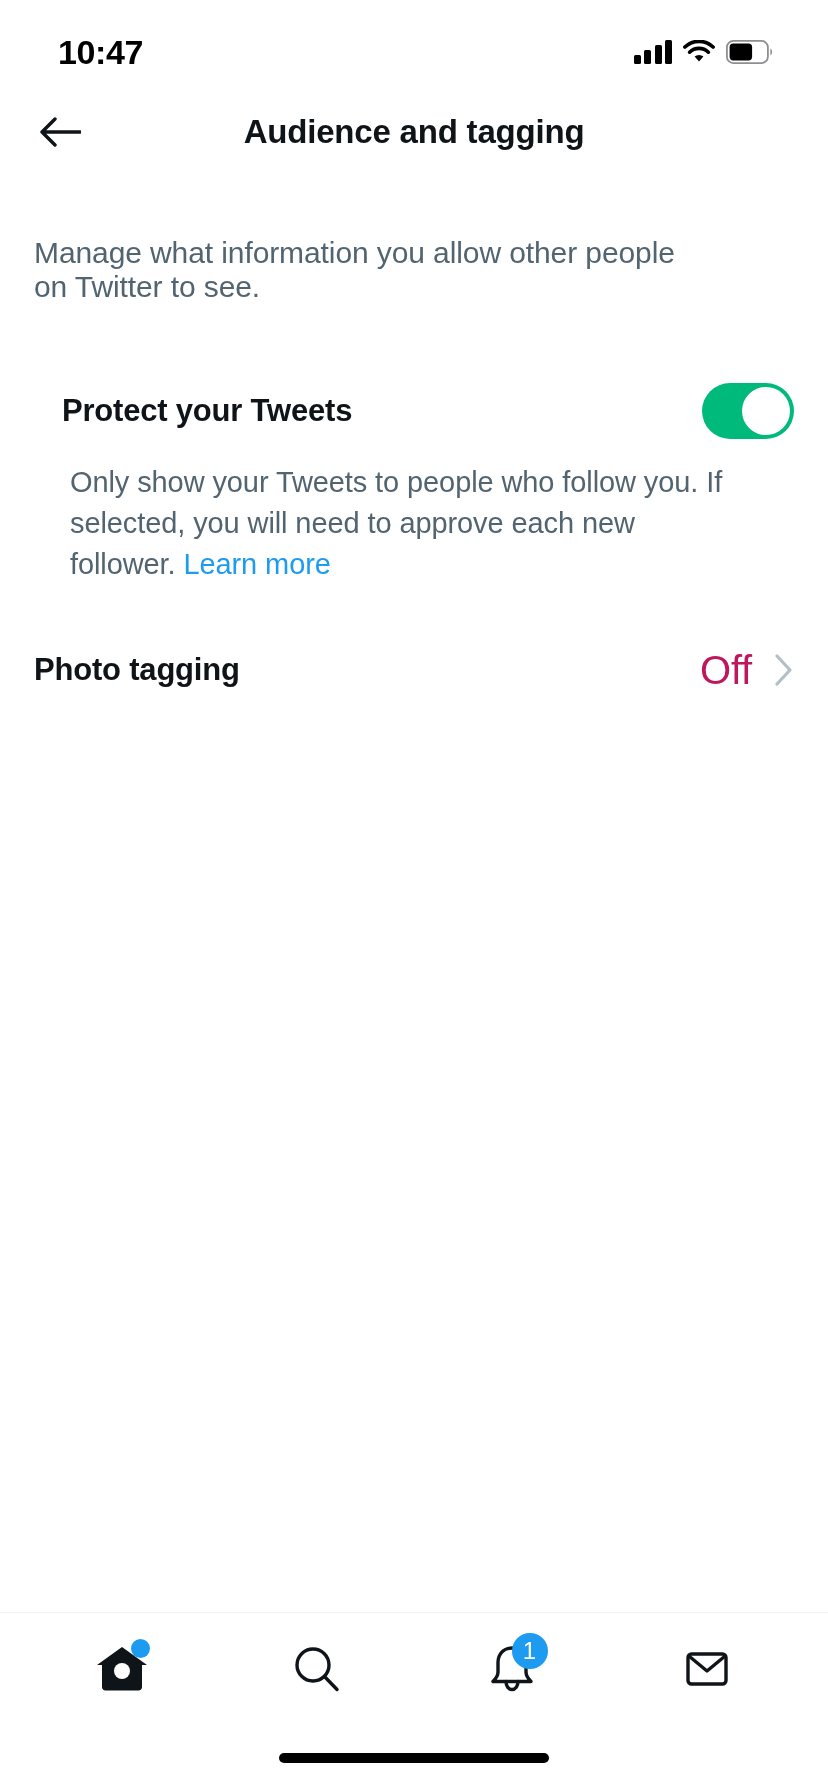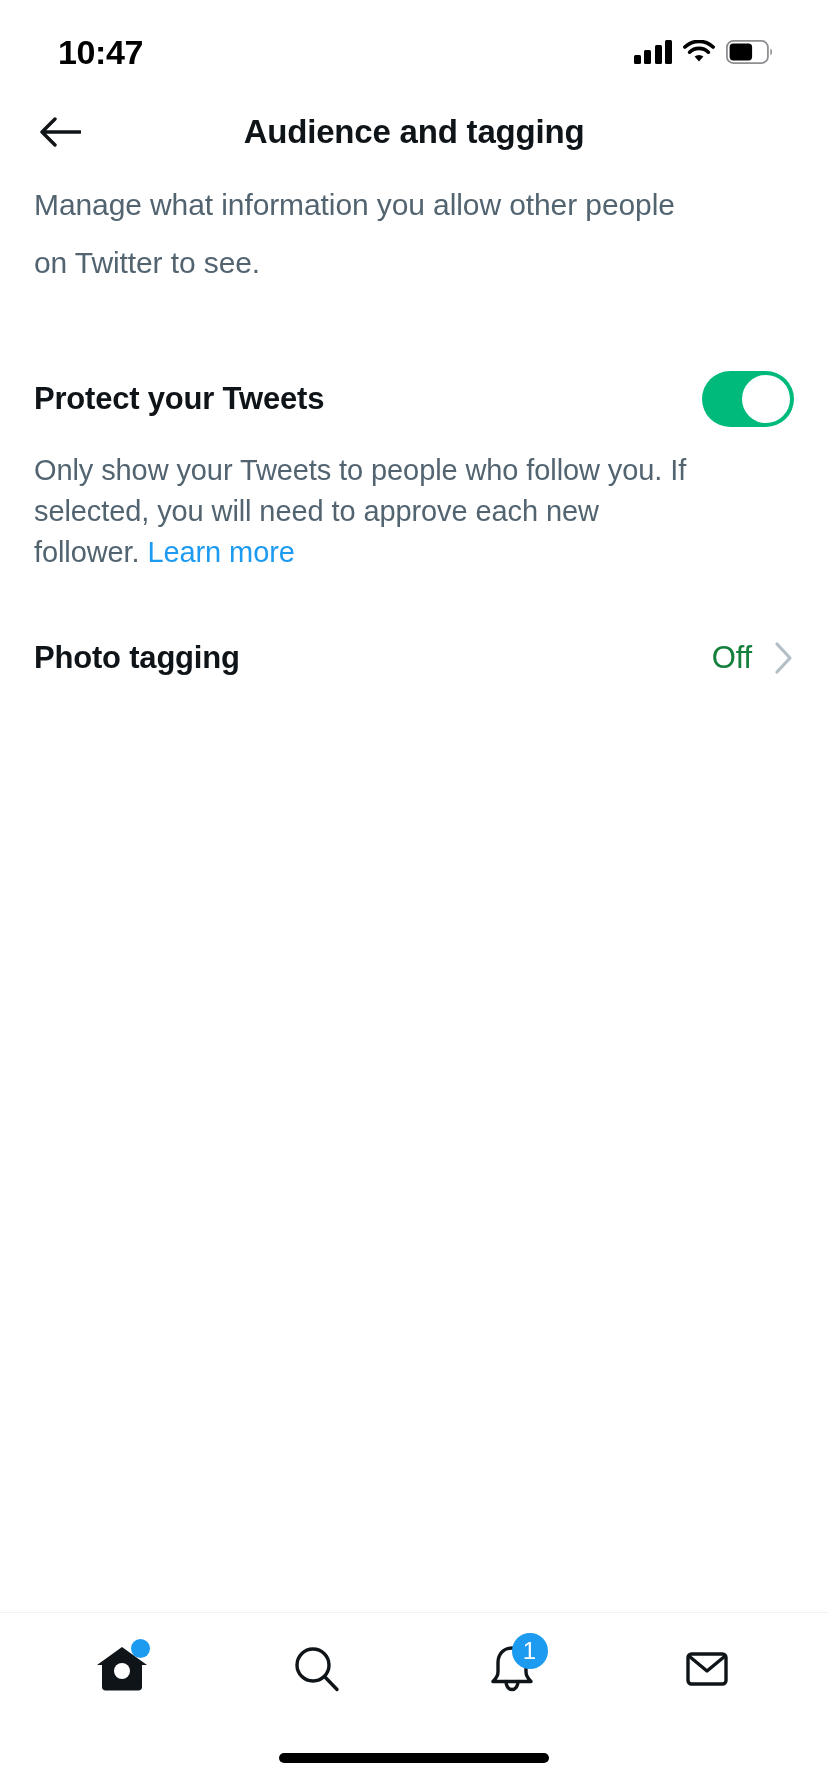--- a/index.html
+++ b/index.html
@@ -100,39 +100,41 @@
   }
 
   
   .content {
     flex: 1 1 auto;
     padding: 0 34px;
     overflow: hidden;
   }
 
   .section-desc {
+    margin-top: 60px;
     font-size: 30px;
-    line-height: 58px;
+    line-height: 34px;
     color: #536471;
     letter-spacing: -0.1px;
     max-width: 680px;
   }
 
   .setting-row {
     display: flex;
     align-items: center;
     justify-content: space-between;
     margin-top: 78px;
     min-height: 58px;
   }
   .setting-title {
     font-size: 31px;
     font-weight: 700;
     color: #0f1419;
     letter-spacing: -0.2px;
+    margin-left: 28px;
   }
 
   
   .toggle {
     width: 92px;
     height: 56px;
     border-radius: 28px;
     background: #00ba7c;
     position: relative;
     flex: 0 0 auto;
@@ -150,20 +152,21 @@
     background: #ffffff;
   }
 
   .setting-help {
     margin-top: 22px;
     font-size: 29px;
     line-height: 41px;
     color: #536471;
     letter-spacing: -0.1px;
     max-width: 660px;
+    margin-left: 36px;
   }
   .learn-more {
     color: #1d9bf0;
     text-decoration: none;
     cursor: pointer;
     display: inline-block;
   }
 
   .nav-row {
     display: flex;
@@ -179,22 +182,22 @@
     font-weight: 700;
     color: #0f1419;
     letter-spacing: -0.2px;
   }
   .nav-row-right {
     display: flex;
     align-items: center;
     gap: 22px;
   }
   .nav-row-value {
-    font-size: 31px;
-    color: #15803d;
+    font-size: 40px;
+    color: #be185d;
     letter-spacing: -0.2px;
   }
   .chevron { display: block; width: 20px; height: 34px; }
 
   
   .tabbar {
     flex: 0 0 112px;
     height: 112px;
     border-top: 1px solid #eff3f4;
     display: flex;

